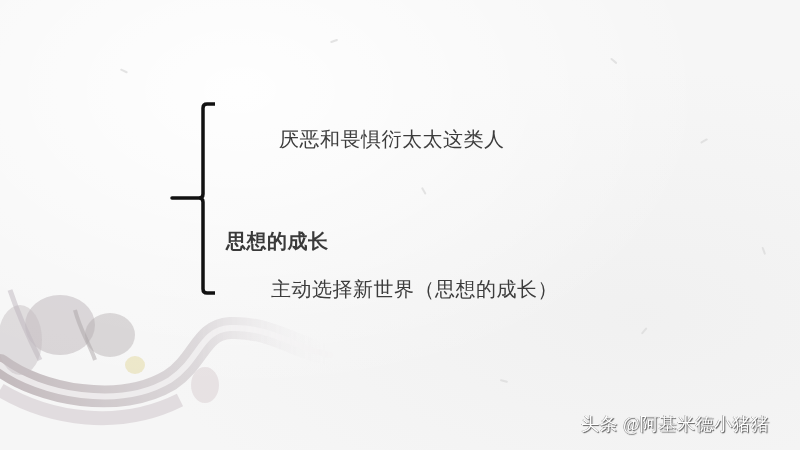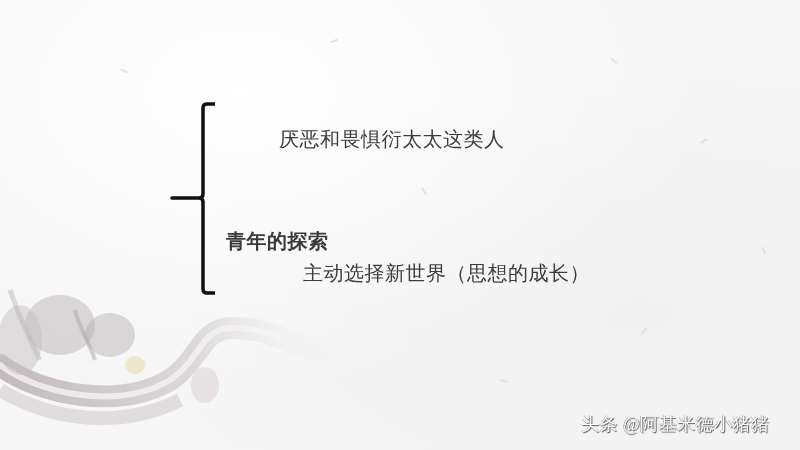--- a/index.html
+++ b/index.html
@@ -65,21 +65,21 @@
   }
   .detail {
     position: absolute;
     font-size: 20px;
     color: #3c3c3c;
     letter-spacing: 0.5px;
   }
   .h1 { left: 226px; top: 93px; }
   .d1 { left: 279px; top: 126px; }
   .h2 { left: 226px; top: 228px; }
-  .d2 { left: 271px; top: 260px; margin-left: 32px; }
+  .d2 { left: 271px; top: 276px; }
   .watermark {
     position: absolute;
     left: 581px; top: 412px;
     font-size: 18px;
     color: #ffffff;
     text-shadow: 1px 1px 1px #555, -0.5px -0.5px 0 #888;
     letter-spacing: 0.5px;
     font-family: Liberation Serif, serif;
   }
 </style>
@@ -117,17 +117,17 @@
     <path d="M75,50 C80,70 90,85 95,100" fill="none" stroke="#6f6468" stroke-width="4" opacity="0.5"></path>
   </svg>
 
   <svg class="bracket" viewBox="0 0 50 205">
     <path d="M50,8 L42,8 Q38,8 38,12 L38,98 Q38,102 34,102 L7,102 M34,102 Q38,102 38,106 L38,193 Q38,197 42,197 L50,197" fill="none" stroke="#111111" stroke-width="3.5" stroke-linejoin="round" stroke-linecap="round"></path>
   </svg>
 
 
   <div class="detail d1">厌恶和畏惧衍太太这类人</div>
 
-  <div class="heading h2">青年的探索</div>
+  <div class="heading h2">思想的成长</div>
   <div class="detail d2">主动选择新世界（思想的成长）</div>
 
   <div class="watermark">头条 @阿基米德小猪猪</div>
 </div>
 
 </body></html>

